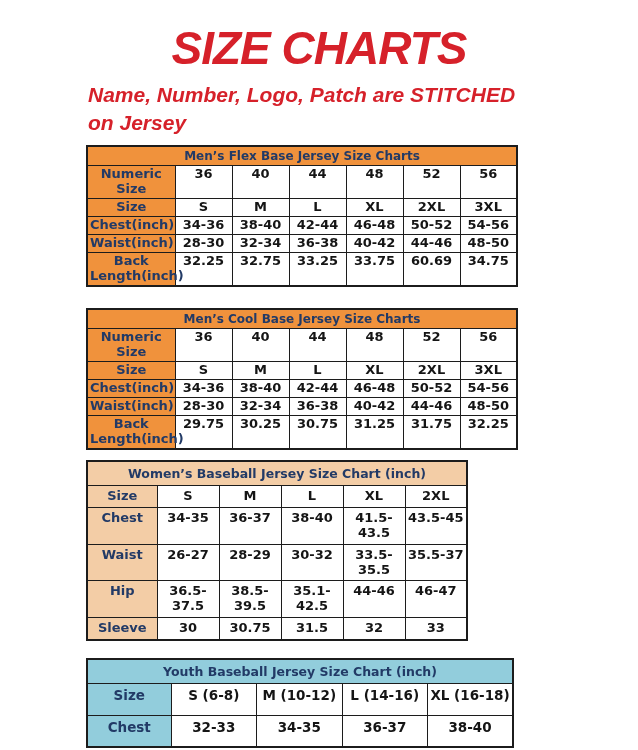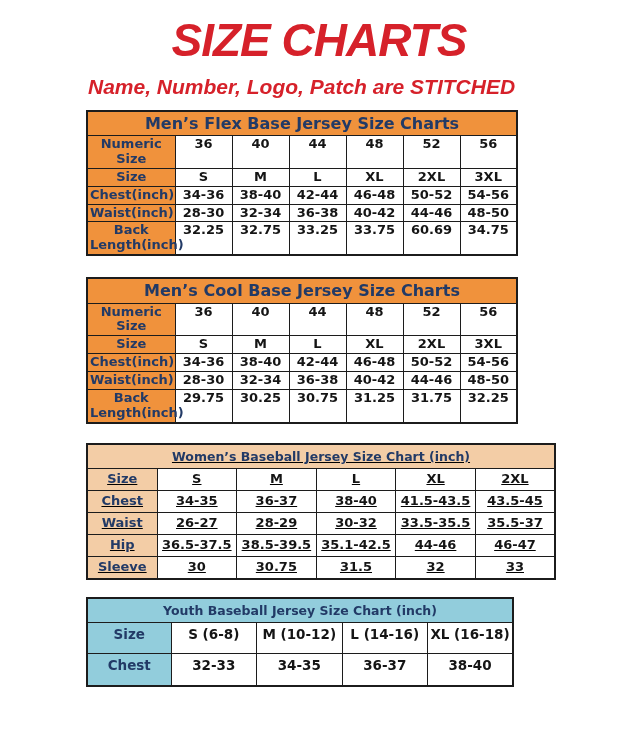--- a/index.html
+++ b/index.html
@@ -9,21 +9,21 @@
   }
   body {
     width: 638px;
     height: 750px;
     overflow: hidden;
     font-family: "DejaVu Sans", sans-serif;
   }
   .page {
     width: 638px;
     height: 750px;
-    padding-top: 16px;
+    padding-top: 24px;
     box-sizing: border-box;
     background: #ffffff;
   }
   .page-title {
     margin: 0;
     text-align: center;
     font-family: "Liberation Sans", sans-serif;
     font-style: italic;
     font-weight: 700;
     font-size: 46px;
@@ -42,32 +42,32 @@
   }
   .size-table {
     margin-left: 86px;
     border-collapse: collapse;
     table-layout: fixed;
     border: 2px solid var(--border, #1c1c1c);
     font-family: "DejaVu Sans", sans-serif;
   }
   #table-0 { margin-top: 9px;  width: 432px; }
   #table-1 { margin-top: 21px; width: 432px; }
-  #table-2 { margin-top: 19px; width: 470px; text-decoration: underline; }
+  #table-2 { margin-top: 10px; width: 382px; }
   #table-3 { margin-top: 17px; width: 428px; }
 
   .size-table th, .size-table td {
     border: 1px solid var(--border, #1c1c1c);
     font-weight: 700;
     text-align: center;
     vertical-align: top;
   }
   .band {
     color: var(--header_text, #223a66);
-    font-size: 16px;
+    font-size: 12px;
     padding: 2px 2px;
     line-height: 1.2;
     vertical-align: middle;
   }
   .size-table tbody th {
     color: var(--header_text, #223a66);
     font-size: 13px;
     line-height: 1.15;
     padding: 1px 2px;
   }
@@ -101,20 +101,21 @@
 </style>
 </head>
 <body>
 
 <div class="page">
 
   <h1 class="page-title">SIZE CHARTS</h1>
 
   <div class="subtitle">
     <div>Name, Number, Logo, Patch are STITCHED</div>
+    <div>on Jersey</div>
   </div>
 
   <table class="size-table theme-orange" id="table-0">
     <colgroup>
         <col class="label-col">
         <col span="6">
       </colgroup>
     <thead>
       <tr>
         <th class="band" colspan="7">Men’s Flex Base Jersey Size Charts</th>

